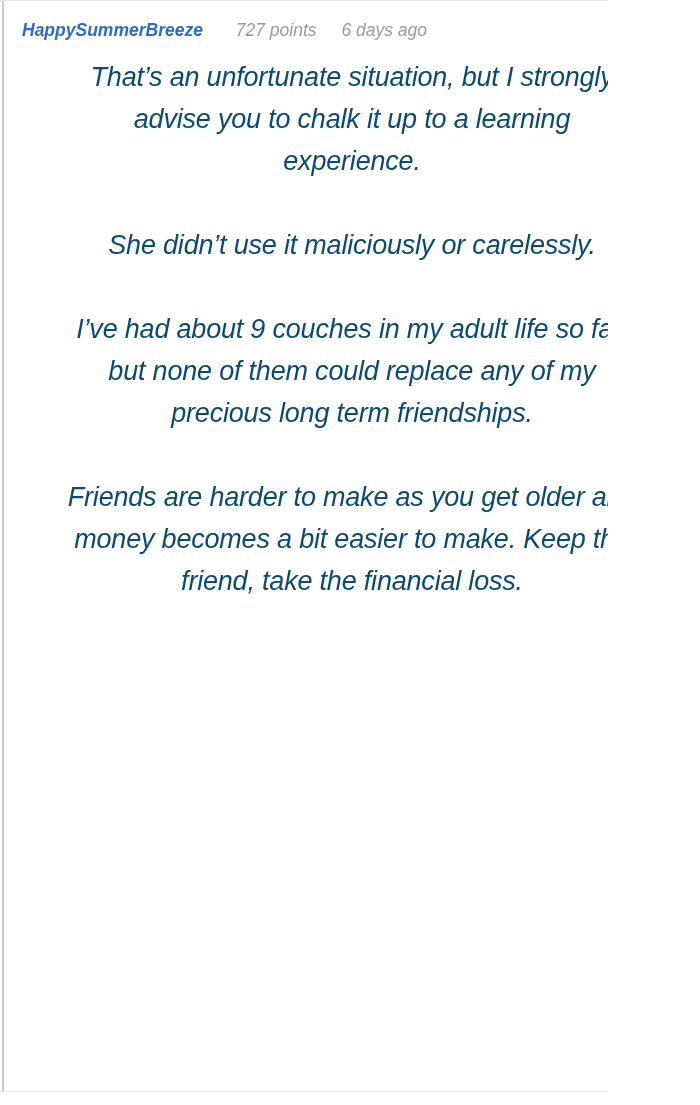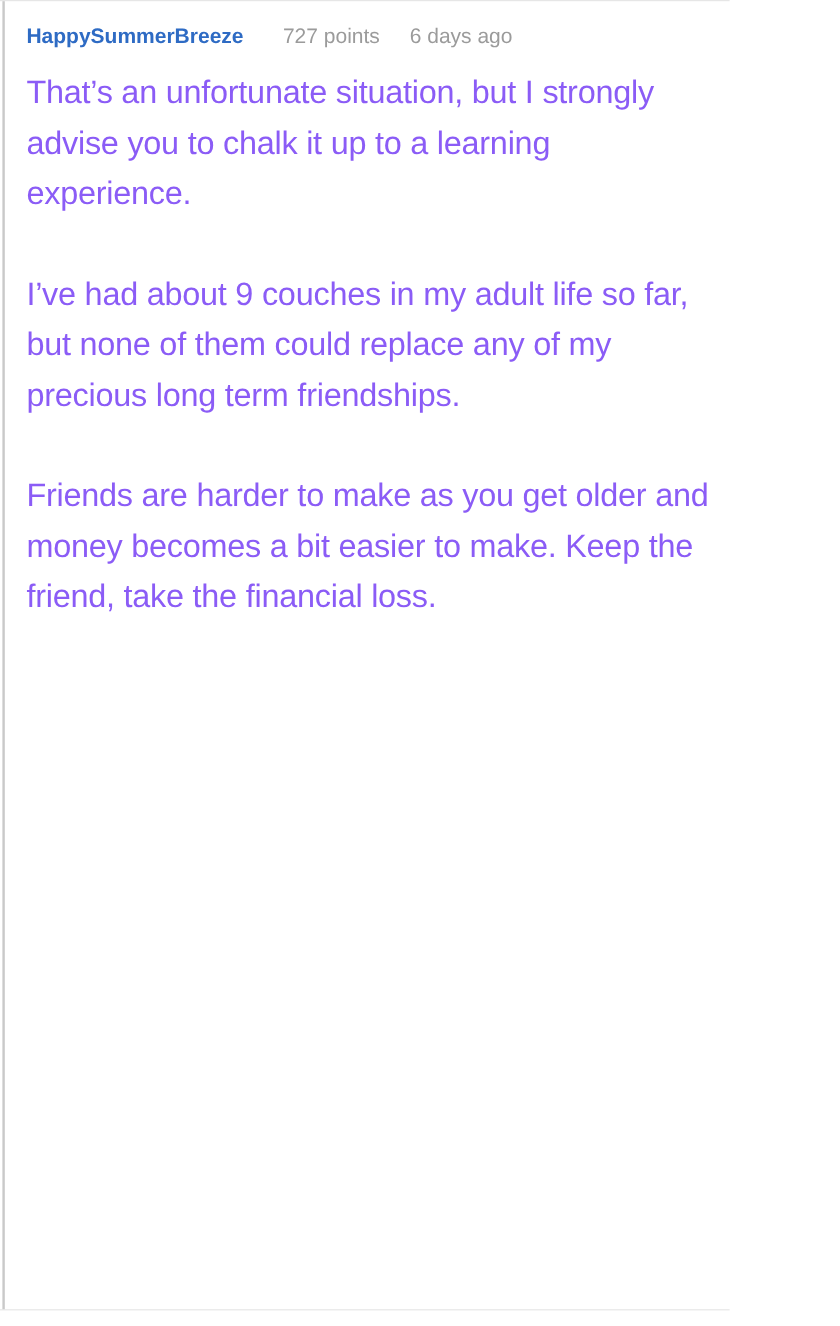--- a/index.html
+++ b/index.html
@@ -7,20 +7,21 @@
     padding: 0;
     background: #ffffff;
     font-family: "Liberation Sans", sans-serif;
   }
   .stage {
     position: relative;
     width: 608px;
     height: 1105px;
     background: #ffffff;
     overflow: hidden;
+    font-style: italic;
   }
   .border-top {
     position: absolute;
     left: 0; top: 0;
     width: 700px; height: 1px;
     background: #e6e6e6;
   }
   .border-right {
     position: absolute;
     left: 697px; top: 0;
@@ -61,22 +62,23 @@
     color: #9b9b9b;
     font-weight: 400;
   }
   .meta.points { margin-left: 28px; }
   .meta.timestamp { margin-left: 20px; }
   .para {
     margin: 42px 0 0 0;
     font-size: 27px;
     line-height: 42px;
     letter-spacing: -0.2px;
-    color: #8b5cf6;
+    color: #0c4a6e;
     white-space: pre-line;
+    text-align: center;
   }
   .para.first {
     margin-top: 15px;
   }
 </style>
 </head>
 <body>
 
 <div class="stage">
   <div class="border-top"></div>
@@ -87,20 +89,21 @@
   <div class="content">
     <div class="comment-header">
       <a class="username">HappySummerBreeze</a>
       <span class="meta points">727 points</span>
       <span class="meta timestamp">6 days ago</span>
     </div>
 
     <p class="para first">That’s an unfortunate situation, but I strongly
 advise you to chalk it up to a learning
 experience.</p>
+    <p class="para">She didn’t use it maliciously or carelessly.</p>
     <p class="para">I’ve had about 9 couches in my adult life so far,
 but none of them could replace any of my
 precious long term friendships.</p>
     <p class="para">Friends are harder to make as you get older and
 money becomes a bit easier to make. Keep the
 friend, take the financial loss.</p>
   </div>
 </div>
 
 </body></html>

